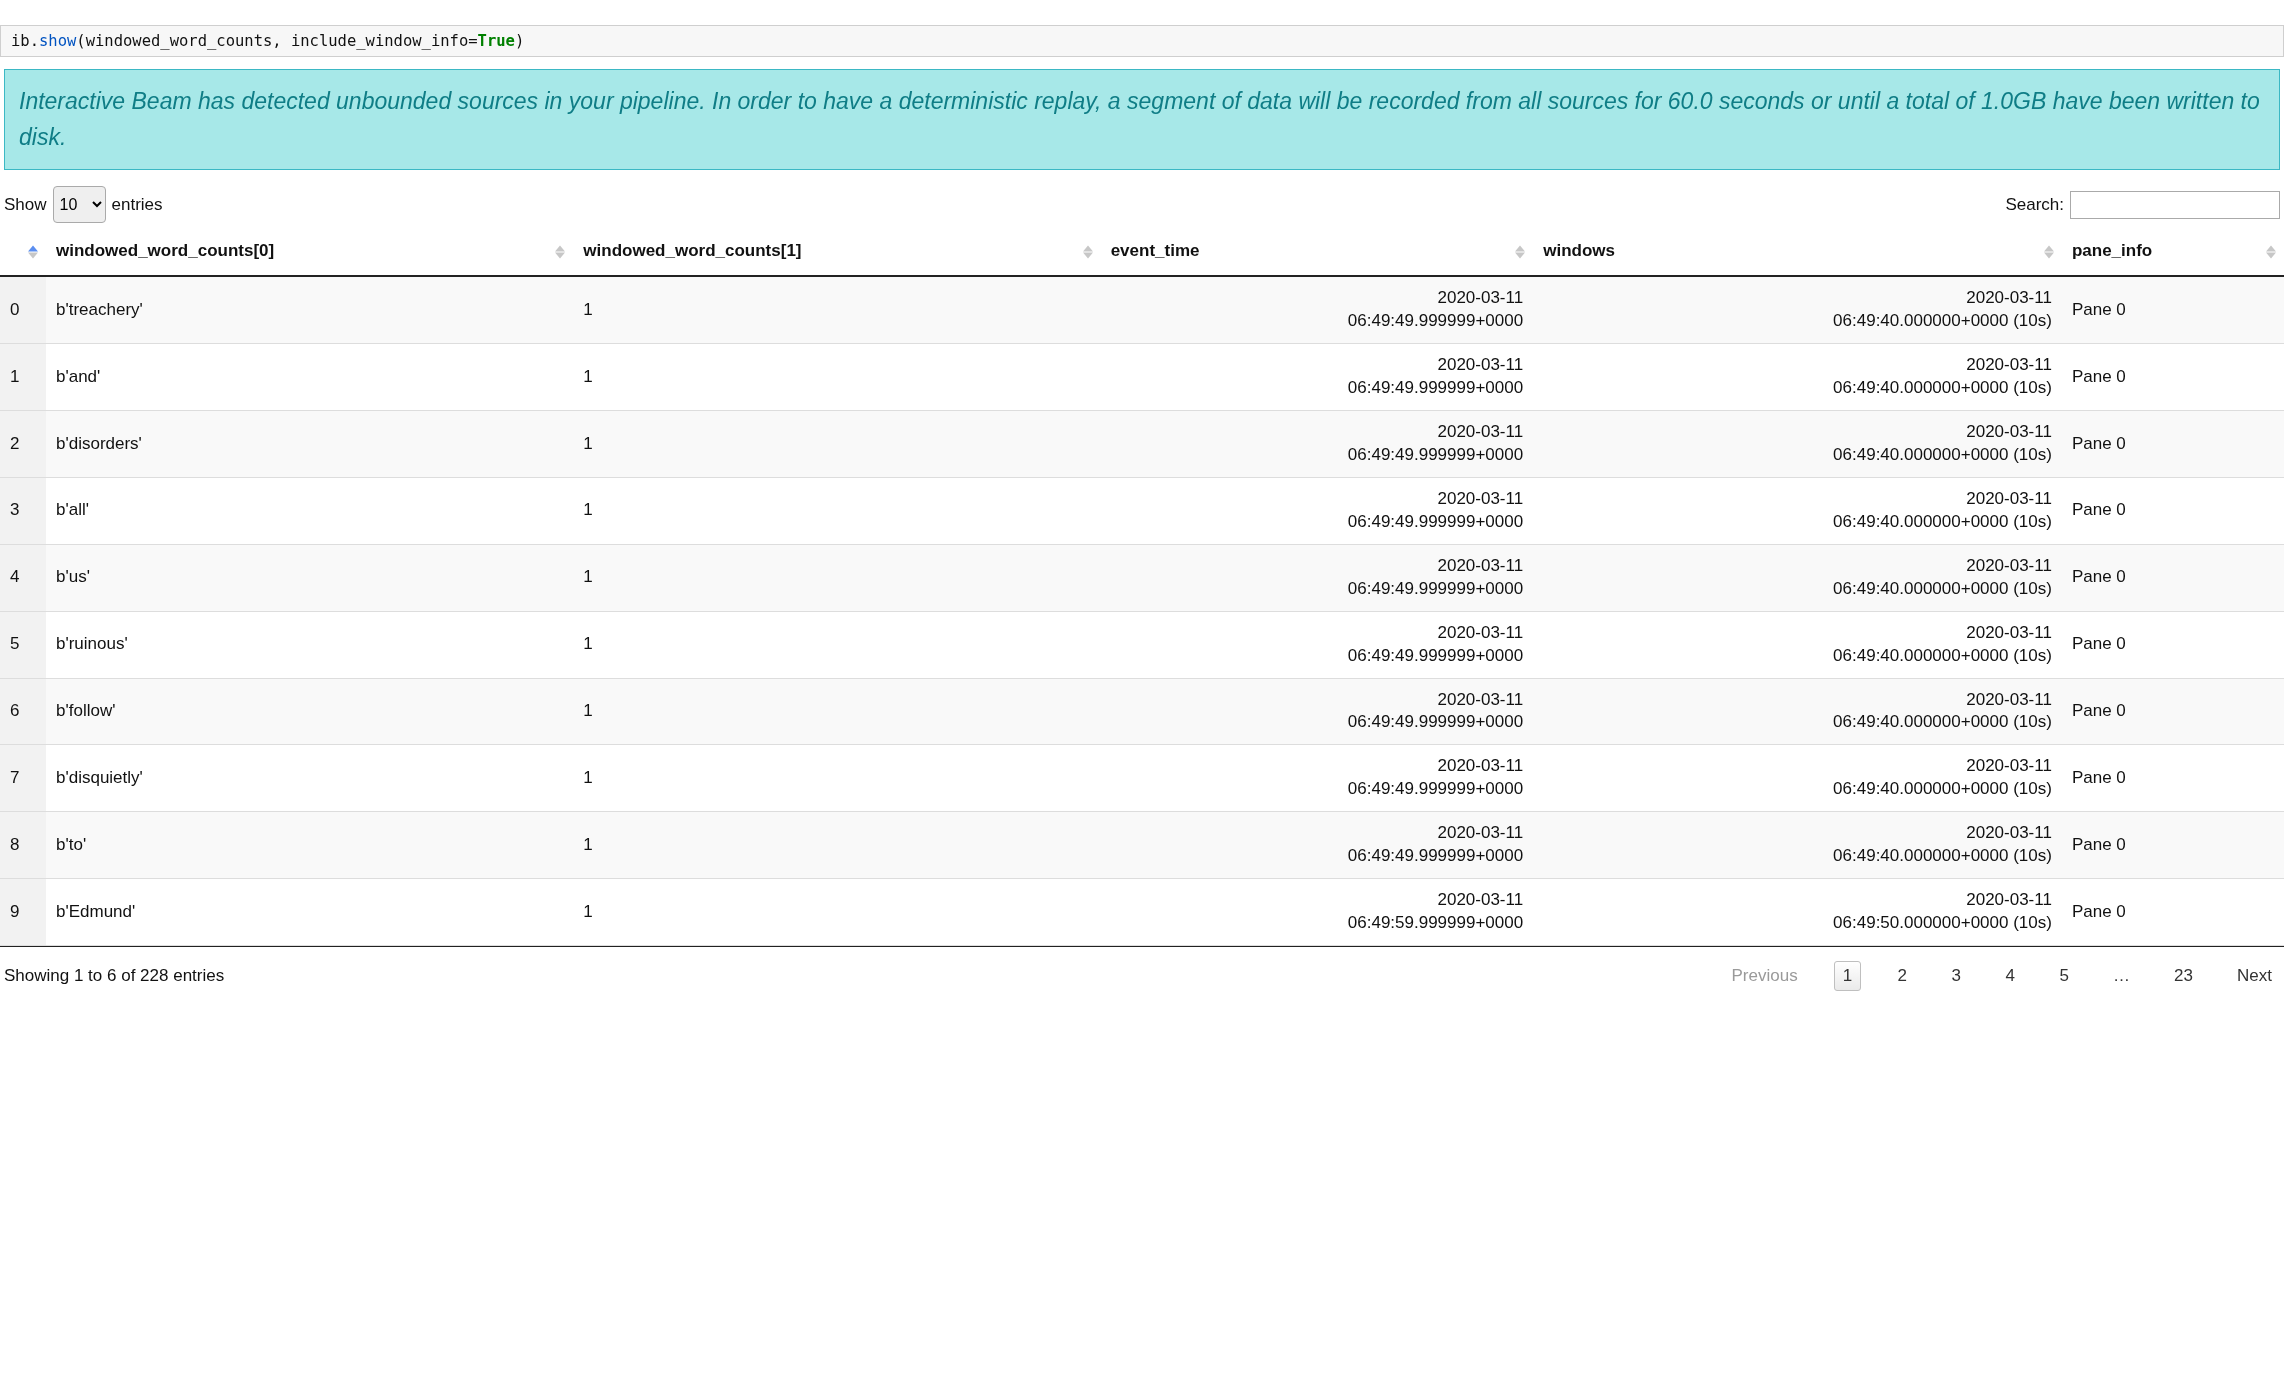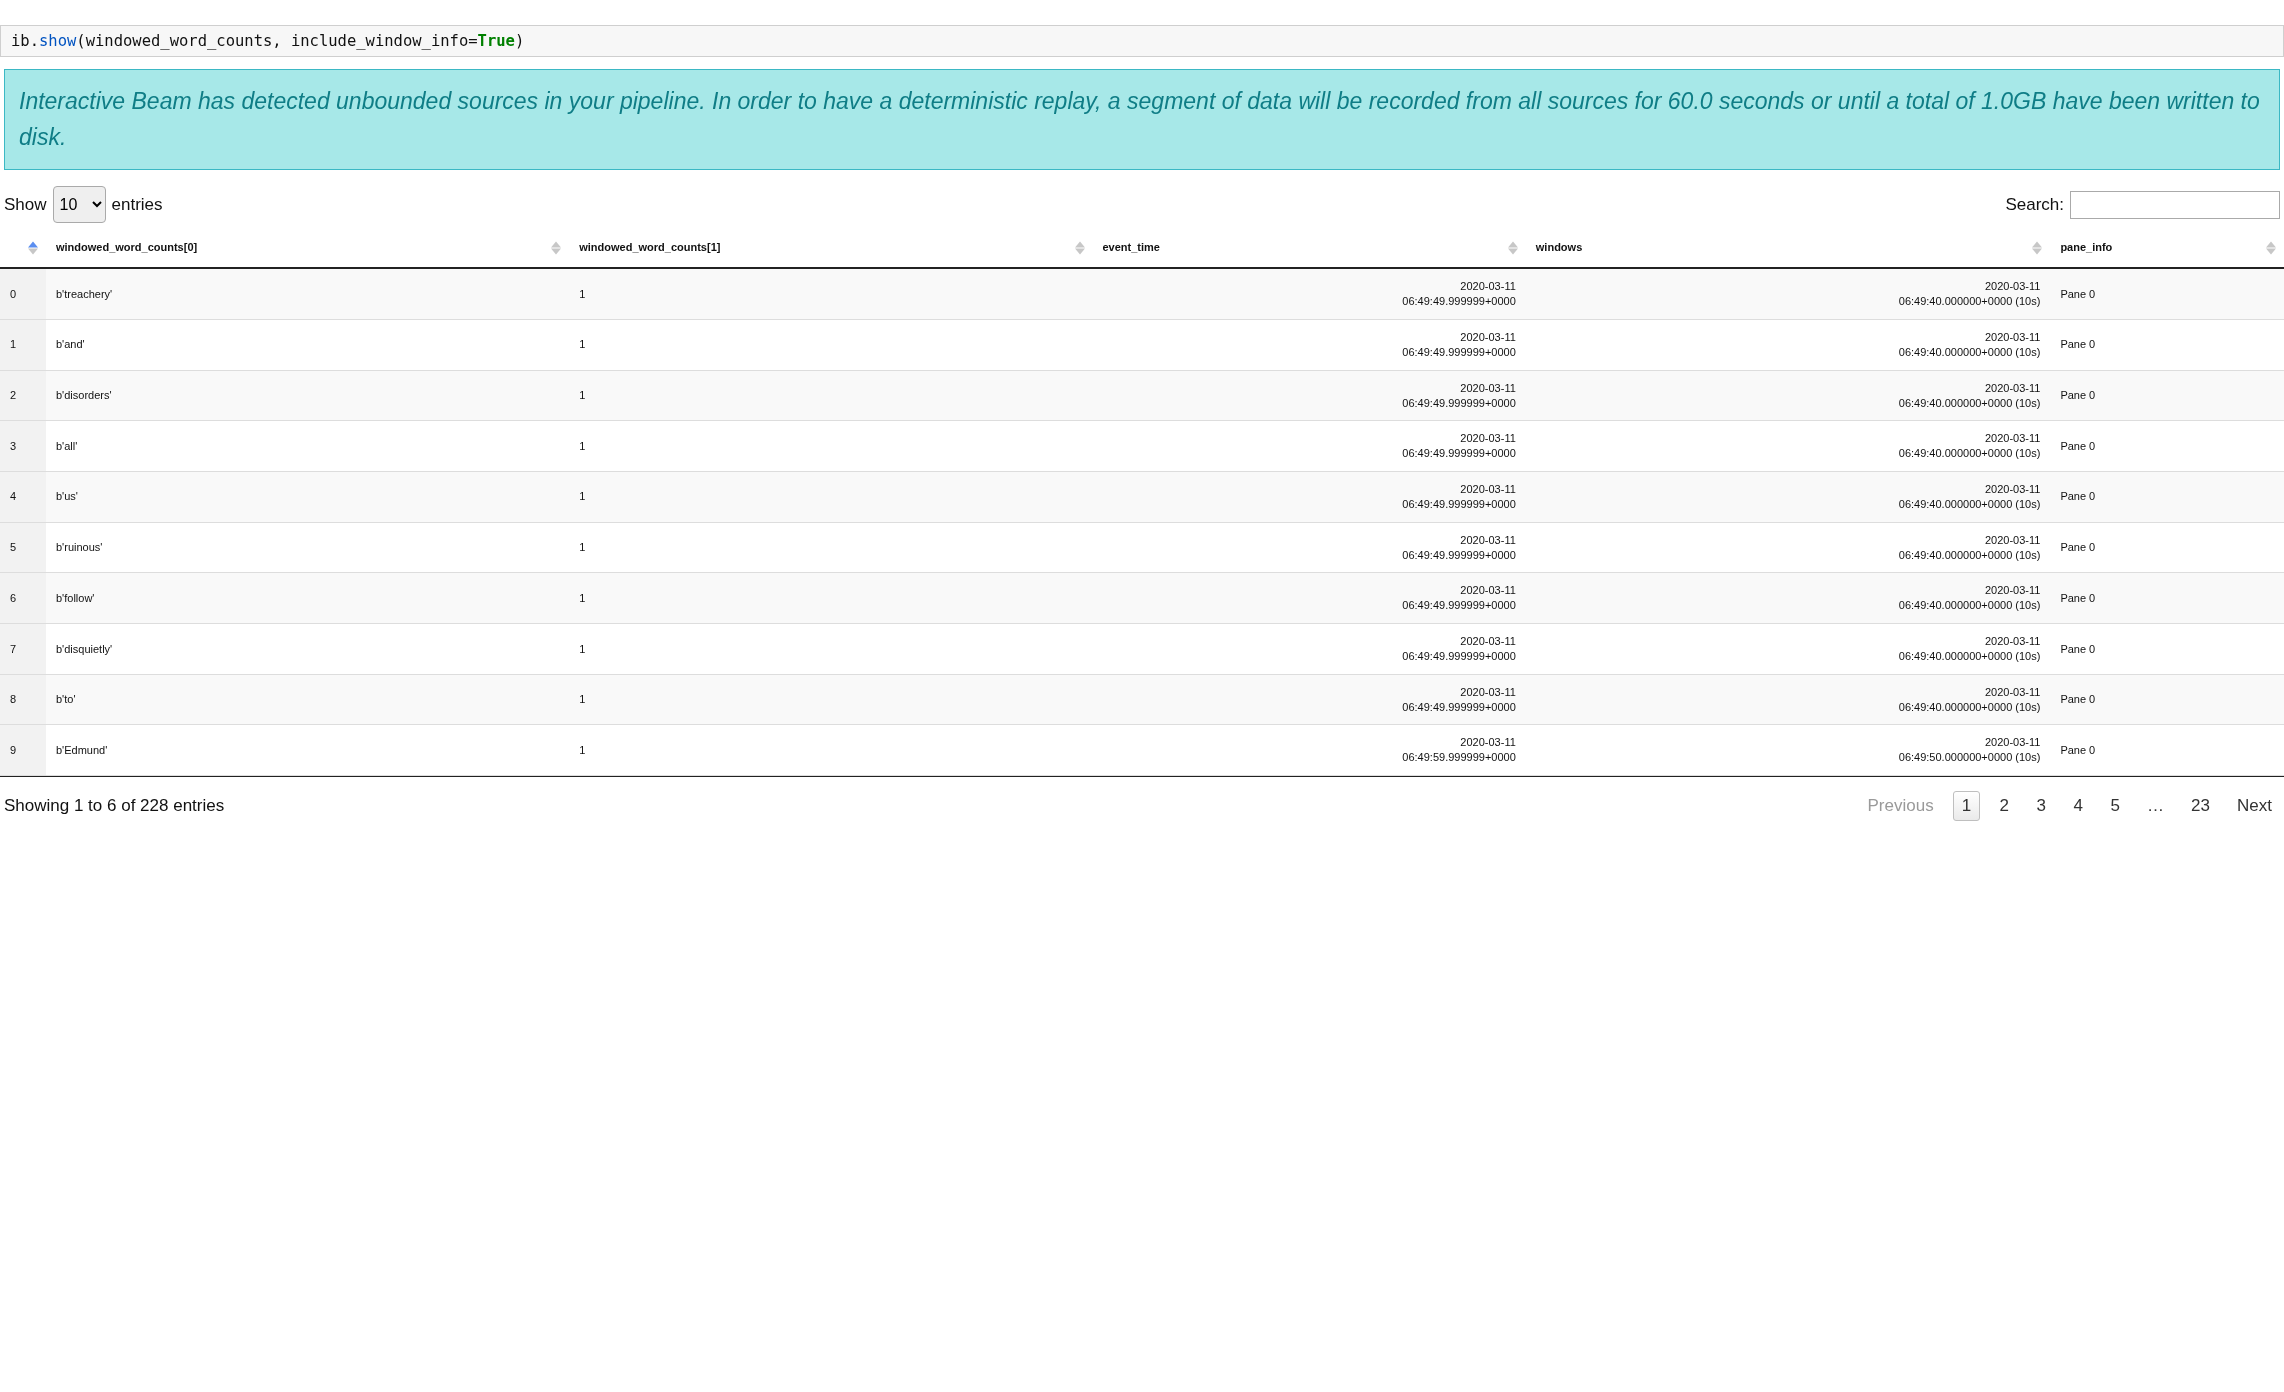--- a/index.html
+++ b/index.html
@@ -49,21 +49,21 @@
   .controls input[type="search"] {
     border: 1px solid #aaa;
     height: 28px;
     width: 210px;
     padding: 2px 6px;
     font-size: 15px;
   }
   table.dt {
     width: 100%;
     border-collapse: collapse;
-    font-size: 11px;
+    font-size: 17px;
   }
   table.dt thead th {
     text-align: left;
     font-weight: 700;
     padding: 12px 10px 14px 10px;
     border-bottom: 2px solid #222;
     position: relative;
     vertical-align: bottom;
     user-select: none;
   }
@@ -97,21 +97,21 @@
   table.dt tbody tr.even td:not(.idx) { background: #f9f9f9; }
   .twoline { white-space: pre-line; text-align: right; }
   .footer {
     display: flex;
     justify-content: space-between;
     align-items: center;
     padding: 14px 4px 8px 4px;
     font-size: 17px;
     border-top: 1px solid #222;
   }
-  .pager { display: flex; align-items: center; gap: 11px; }
+  .pager { display: flex; align-items: center; gap: 28px; }
   .pager .pg {
     min-width: 26px;
     text-align: center;
     padding: 4px 8px;
     color: #333;
     cursor: pointer;
   }
   .pager .pg.current {
     border: 1px solid #bfbfbf;
     background: linear-gradient(#fff,#eaeaea);

